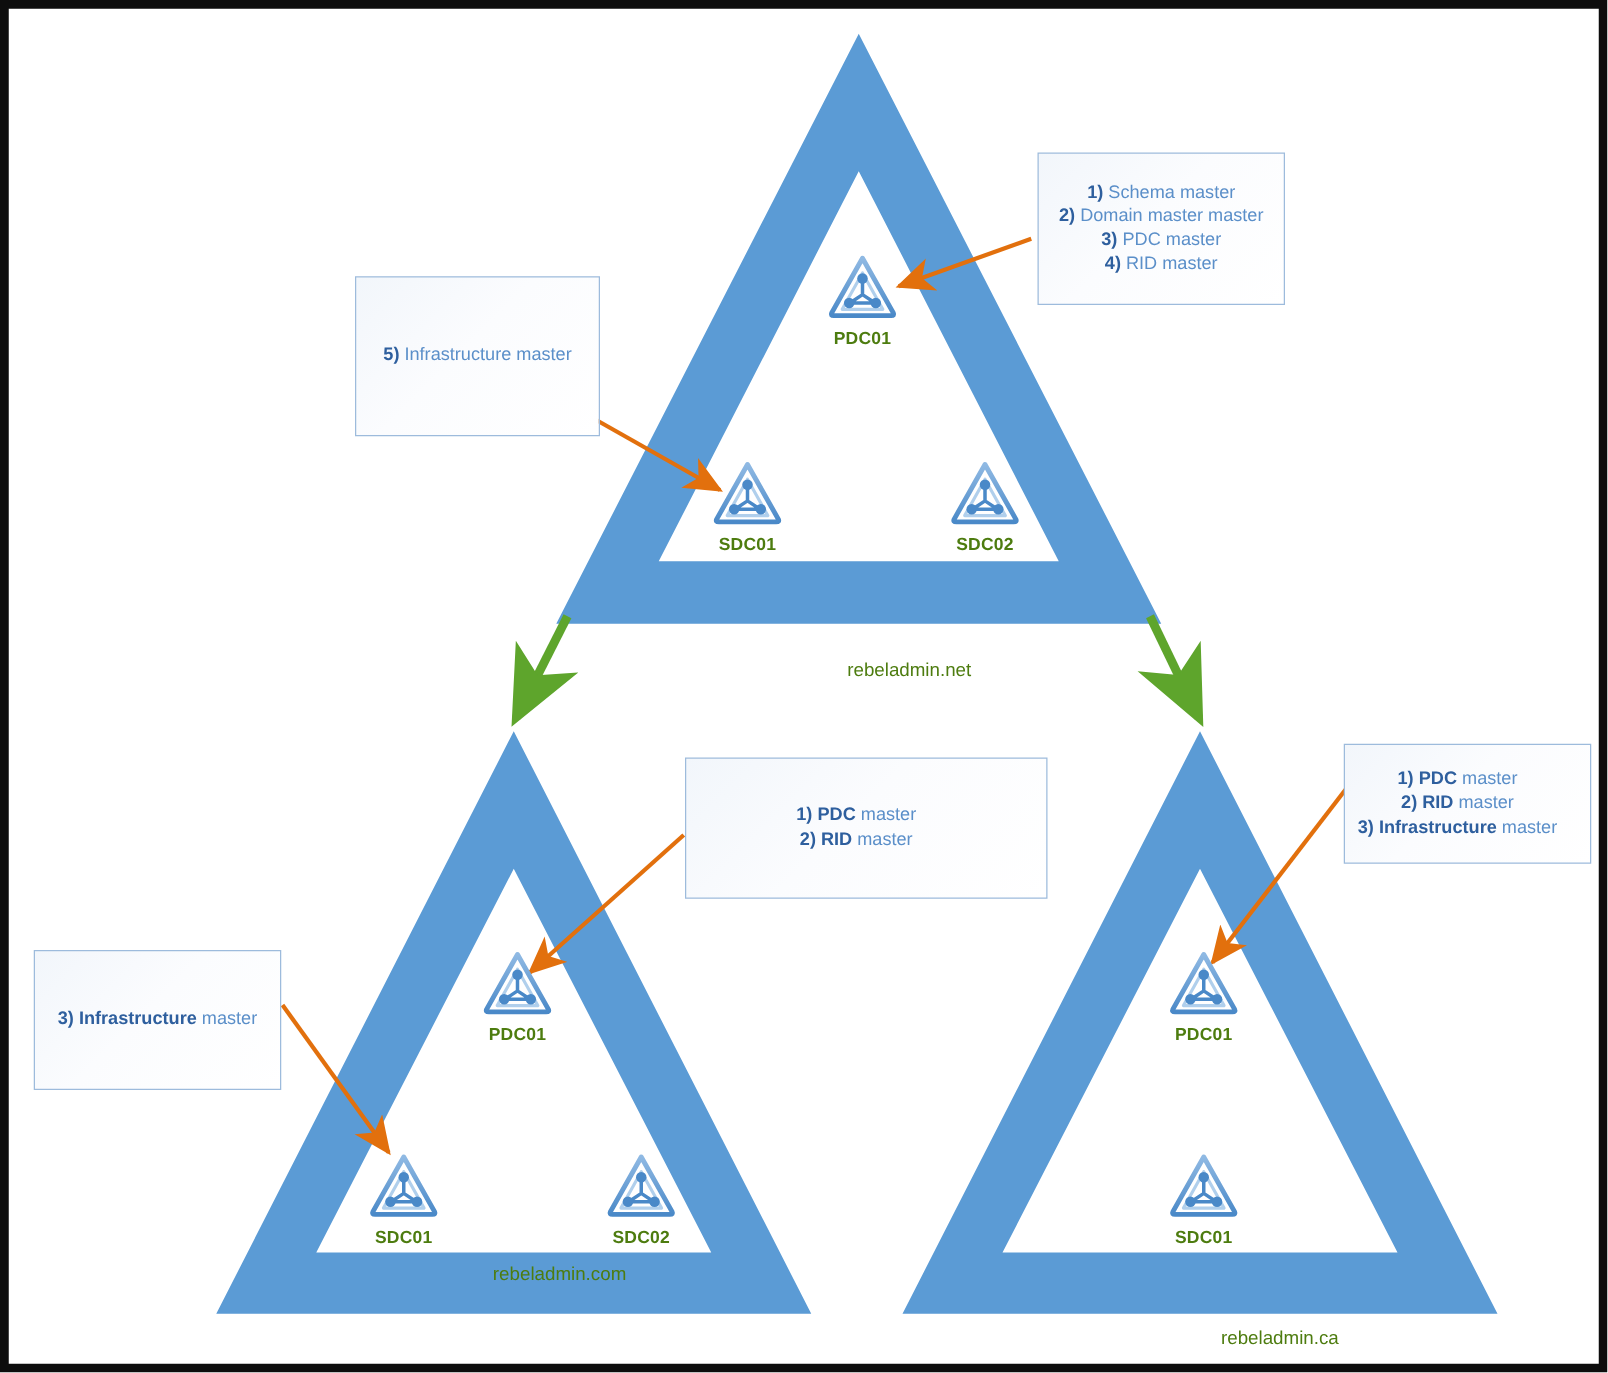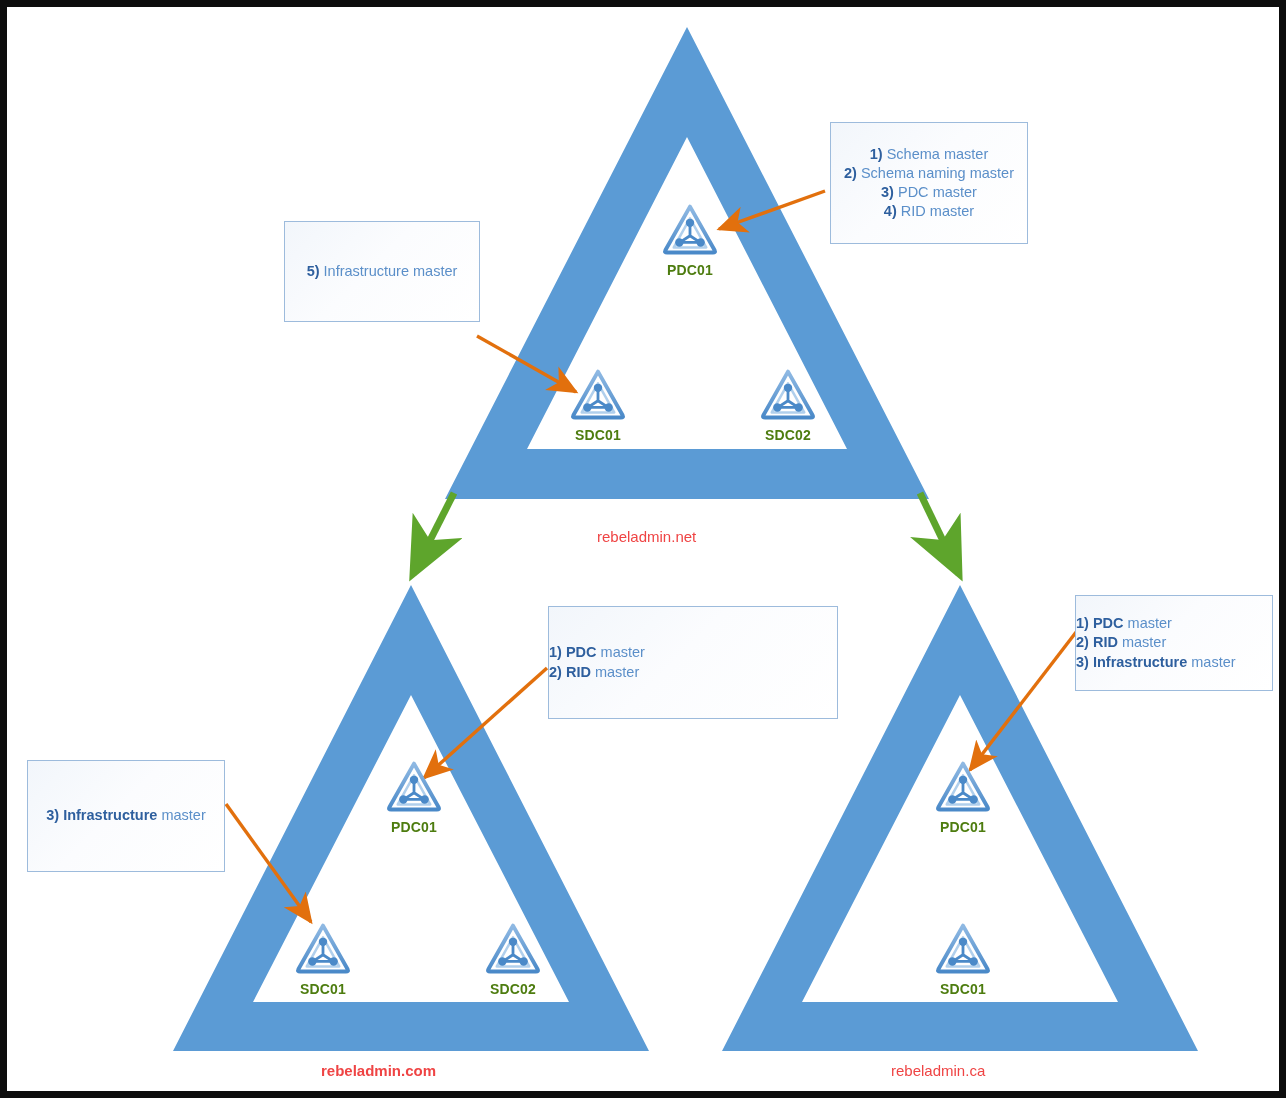--- a/index.html
+++ b/index.html
@@ -28,42 +28,42 @@
     color:#4a7ebb;
     display:flex;
     flex-direction:column;
     justify-content:center;
     line-height:1.32;
   }
   .callout .ln{white-space:nowrap;}
   .callout .num{font-weight:bold;color:#2e5f9e;}
   .callout .kw{font-weight:bold;color:#2e5f9e;}
   .callout .rest{font-weight:normal;color:#5b8fc9;}
-  .callout.c-right{text-align:right;align-items:flex-start;padding-right:16px;}
+  .callout.c-right{text-align:right;align-items:center;padding-right:16px;}
   .callout.c-center{text-align:center;align-items:center;}
 
   
   .node{position:absolute;text-align:center;}
   .node .lbl{
     display:block;
     margin-top:3px;
     font-size:14px;
     font-weight:bold;
     color:#4d7c0f;
     letter-spacing:.2px;
     white-space:nowrap;
   }
 
   
   .domcap{
     position:absolute;
     font-size:15px;
-    color:#ef4444;
+    color:#4d7c0f;
     white-space:nowrap;
-    text-align:left;
+    text-align:right;
   }
 </style>
 </head>
 <body>
 
 <div id="page">
 
   <svg id="canvas" viewBox="0 0 1286 1098">
     <defs>
       <marker id="orangeHead" markerWidth="10" markerHeight="10" refX="8.2" refY="4" orient="auto">
@@ -153,47 +153,47 @@
     <span class="lbl">SDC02</span>
   </div>
   <div class="node" style="left:906px;top:809px;width:100px;">
     <span class="lbl">PDC01</span>
   </div>
   <div class="node" style="left:906px;top:971px;width:100px;">
     <span class="lbl">SDC01</span>
   </div>
 
   <div class="domcap" style="left:590px;top:521px;width:180px;">rebeladmin.net</div>
-  <div class="domcap" style="left:314px;top:1055px;width:180px;font-weight:bold;">rebeladmin.com</div>
+  <div class="domcap" style="left:314px;top:1004px;width:180px;">rebeladmin.com</div>
   <div class="domcap" style="left:884px;top:1055px;width:180px;">rebeladmin.ca</div>
 
   <div class="callout c-center" style="left:823px;top:115px;width:198px;height:122px;font-size:14.5px;">
     <div class="ln">
       <span class="num">1)</span>
       <span class="rest">Schema</span>
       <span class="rest">master</span>
     </div>
     <div class="ln">
       <span class="num">2)</span>
-      <span class="rest">Schema naming</span>
+      <span class="rest">Domain master</span>
       <span class="rest">master</span>
     </div>
     <div class="ln">
       <span class="num">3)</span>
       <span class="rest">PDC</span>
       <span class="rest">master</span>
     </div>
     <div class="ln">
       <span class="num">4)</span>
       <span class="rest">RID</span>
       <span class="rest">master</span>
     </div>
   </div>
 
-  <div class="callout c-center" style="left:277px;top:214px;width:196px;height:101px;font-size:14.5px;">
+  <div class="callout c-center" style="left:277px;top:214px;width:196px;height:128px;font-size:14.5px;">
     <div class="ln">
       <span class="num">5)</span>
       <span class="rest">Infrastructure</span>
       <span class="rest">master</span>
     </div>
   </div>
 
   <div class="callout c-right" style="left:541px;top:599px;width:290px;height:113px;font-size:14.5px;">
     <div class="ln">
       <span class="num">1)</span>

